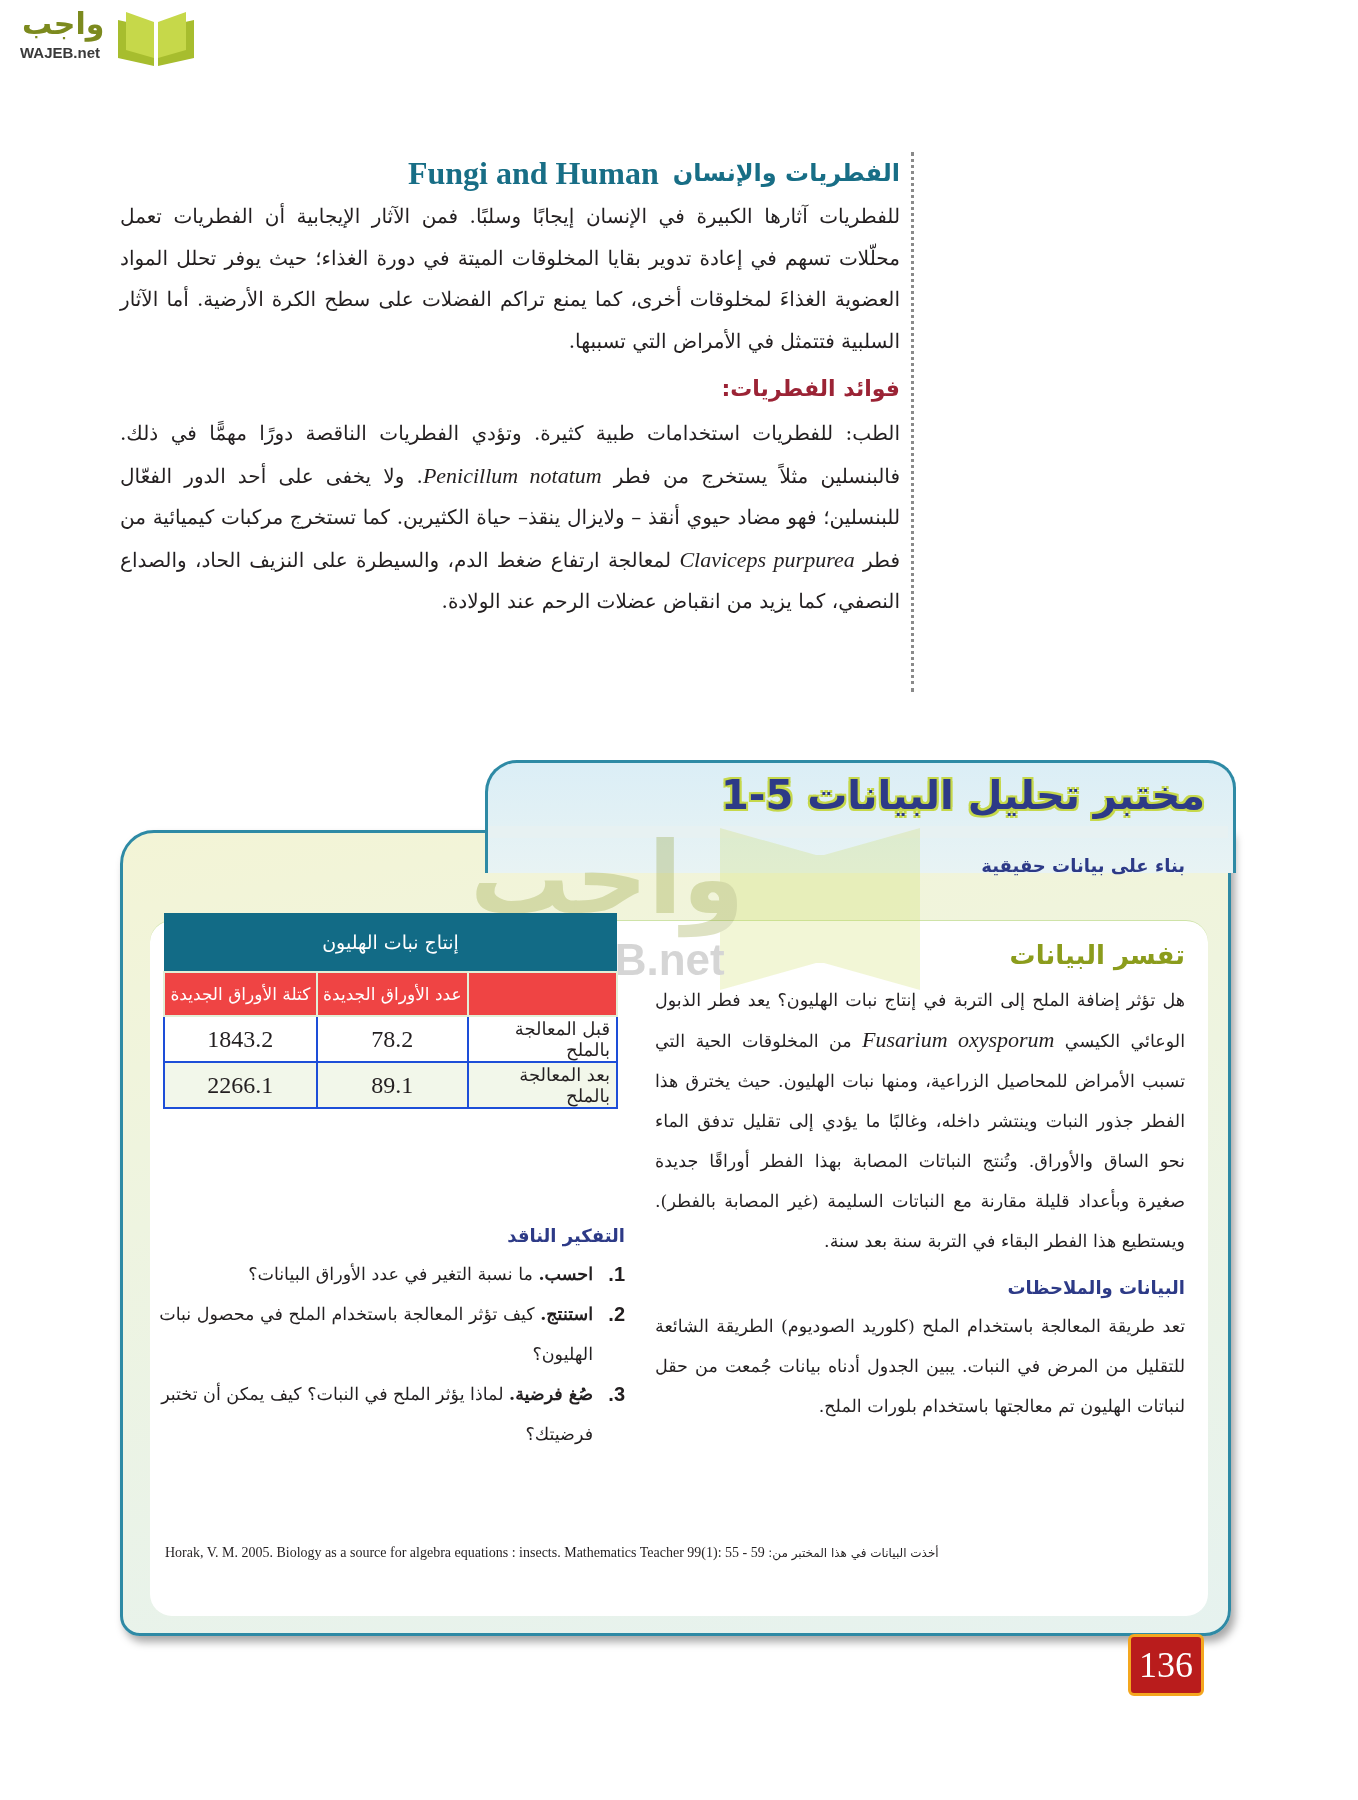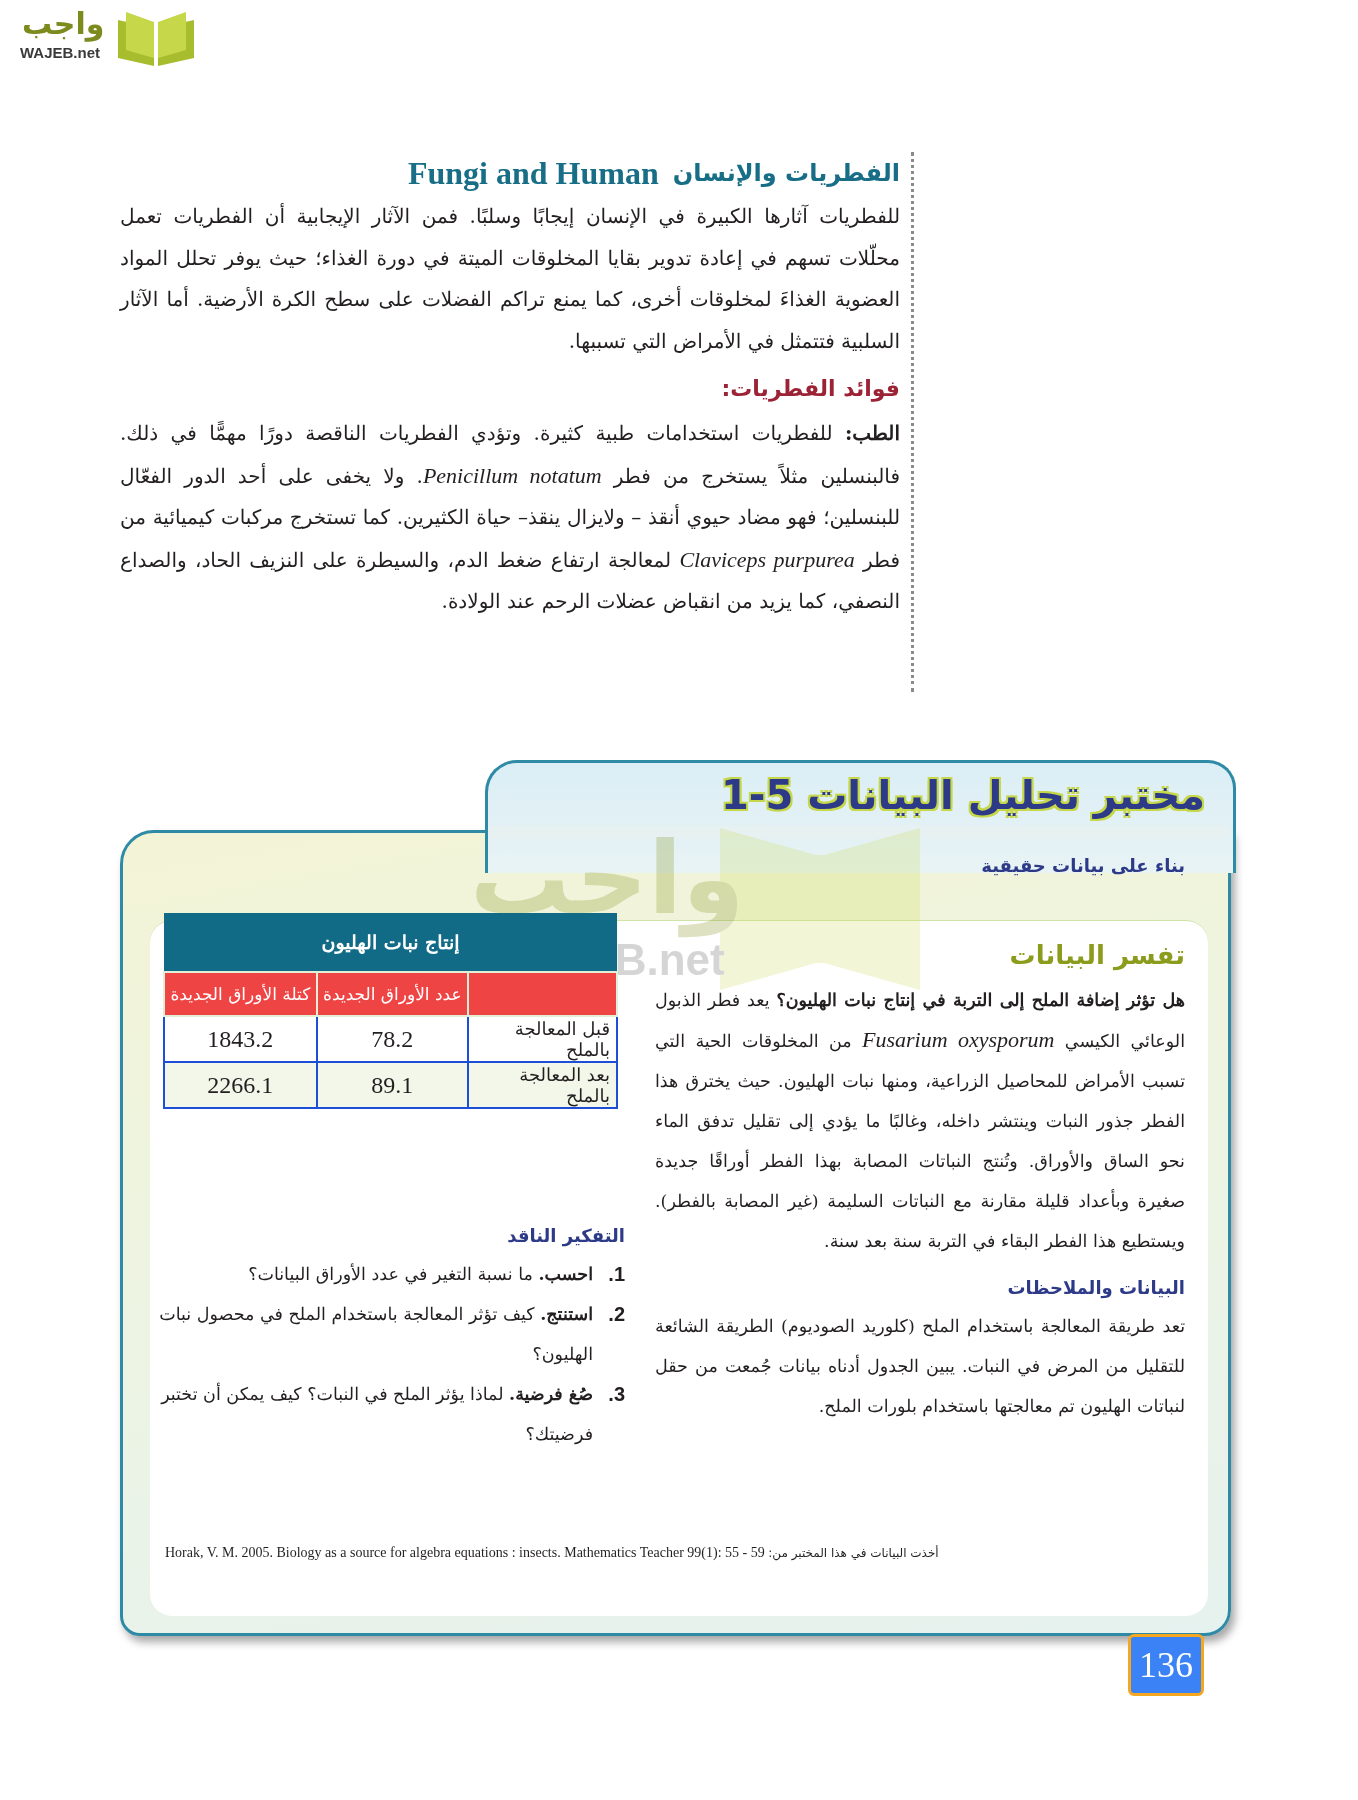--- a/index.html
+++ b/index.html
@@ -10,21 +10,21 @@
   .logo .en { position:absolute; left:12px; top:38px; font-size:15px; font-weight:bold; color:#3a3a3a; font-family:"Liberation Sans", sans-serif; }
   .logo .book { position:absolute; left:108px; top:2px; width:80px; height:60px; }
 
   .section { position:absolute; left:120px; top:150px; width:780px; direction:rtl; }
   .dots { position:absolute; left:911px; top:152px; height:540px; border-left:3px dotted #8a8a8a; }
   .sec-title { font-size:30px; font-weight:bold; color:#186e86; height:46px; display:flex; align-items:center; gap:14px; justify-content:flex-start; }
   .sec-title .en { font-family:"Liberation Serif", serif; font-size:32px; direction:ltr; }
   .sec-title .ar { font-size:24px; }
   .para { font-family:"DejaVu Serif", serif; font-size:20px; line-height:41.5px; text-align:justify; margin:0; }
   .subhead { color:#9b2335; font-weight:bold; font-size:22px; margin-top:14px; margin-bottom:12px; }
-  .bold { font-weight:bold; }
+  .bold { font-weight:normal; }
   .it { font-style:italic; font-family:"Liberation Serif", serif; font-size:22px; }
 
   
   .lab { position:absolute; left:120px; top:760px; width:1110px; height:870px; }
   .lab-tab { position:absolute; left:365px; top:0; width:745px; height:110px; border:3px solid #2e8aa5; border-bottom:none;
              border-radius:32px 28px 0 0; background:linear-gradient(180deg,#dbeef6,#e8f3f4); }
   .lab-body { position:absolute; left:0; top:70px; width:1105px; height:800px; border:3px solid #2e8aa5;
               border-radius:34px 0 26px 20px; background:linear-gradient(170deg,#f3f4d6 0%,#eef4e0 40%,#e6f2ef 100%);
               box-shadow:4px 6px 8px rgba(0,0,0,0.35); }
   .lab-body-cover { position:absolute; left:368px; top:66px; width:740px; height:12px; background:#e7f1f2; }
@@ -40,36 +40,36 @@
   .watermark .bk { position:absolute; left:250px; top:-30px; width:200px; height:180px; background:#c6d84a; opacity:0.8;
                    clip-path:polygon(0 10%,48% 25%,52% 25%,100% 10%,100% 100%,52% 85%,48% 85%,0 100%); }
 
   .right-col { position:absolute; left:655px; top:940px; width:530px; direction:rtl; }
   .h-olive { font-size:26px; font-weight:bold; color:#8b9c1c; margin:0 0 10px 0; }
   .h-navy { font-size:18px; font-weight:bold; color:#2d3a87; margin:16px 0 8px 0; }
   .rpara { font-family:"DejaVu Serif", serif; font-size:17.5px; line-height:40px; text-align:justify; margin:0; }
 
   table.data { position:absolute; left:163px; top:913px; width:455px; border-collapse:collapse; direction:rtl;
                font-family:"DejaVu Serif", serif; }
-  table.data th.cap { background:#126b86; color:#ffffff; font-weight:bold; font-size:19px; height:56px; }
+  table.data th.cap { background:#126b86; color:#ffffff; font-weight:normal; font-size:19px; height:56px; }
   table.data th.h { background:#ef4444; color:#ffffff; font-weight:normal; font-size:17px; line-height:40px; border:2px solid #e2eed6; }
   table.data td { border:2px solid #1d4ed8; height:42px; text-align:center; font-size:24px; font-family:"Liberation Serif", serif; }
   table.data td.lbl { font-size:18px; text-align:right; padding-right:6px; font-family:"DejaVu Serif", serif; width:140px; }
   table.data tr.alt td { background:#f2f7ea; }
 
   .left-col { position:absolute; left:155px; top:1225px; width:470px; direction:rtl; }
   .q { font-family:"DejaVu Serif", serif; font-size:17.5px; line-height:40px; margin:0; display:flex; gap:8px; }
   .q .n { font-weight:bold; font-family:"Liberation Sans", sans-serif; font-size:20px; min-width:24px; }
   .q .kw { font-weight:bold; }
 
   .citation { position:absolute; left:165px; top:1545px; width:960px; font-size:14px; direction:rtl; text-align:left; font-family:"Liberation Serif", serif; white-space:nowrap; }
   .citation .src { font-family:"DejaVu Sans", sans-serif; font-size:12px; }
   .citation .ref { direction:ltr; unicode-bidi:embed; }
 
-  .pagenum { position:absolute; left:1128px; top:1634px; width:70px; height:56px; background:#3b82f6; border:3px solid #f4a71f;
+  .pagenum { position:absolute; left:1128px; top:1634px; width:70px; height:56px; background:#b91c1c; border:3px solid #f4a71f;
              border-radius:6px; color:#ffffff; font-family:"Liberation Serif", serif; font-size:36px; display:flex; align-items:center; justify-content:center; }
 </style>
 </head>
 <body>
 
 <div class="logo">
   <span class="ar">واجب</span>
   <span class="en">WAJEB.net</span>
   <svg class="book" viewBox="0 0 80 60">
     <polygon points="2,12 38,20 38,58 2,50" fill="#a7bd2e"></polygon>

